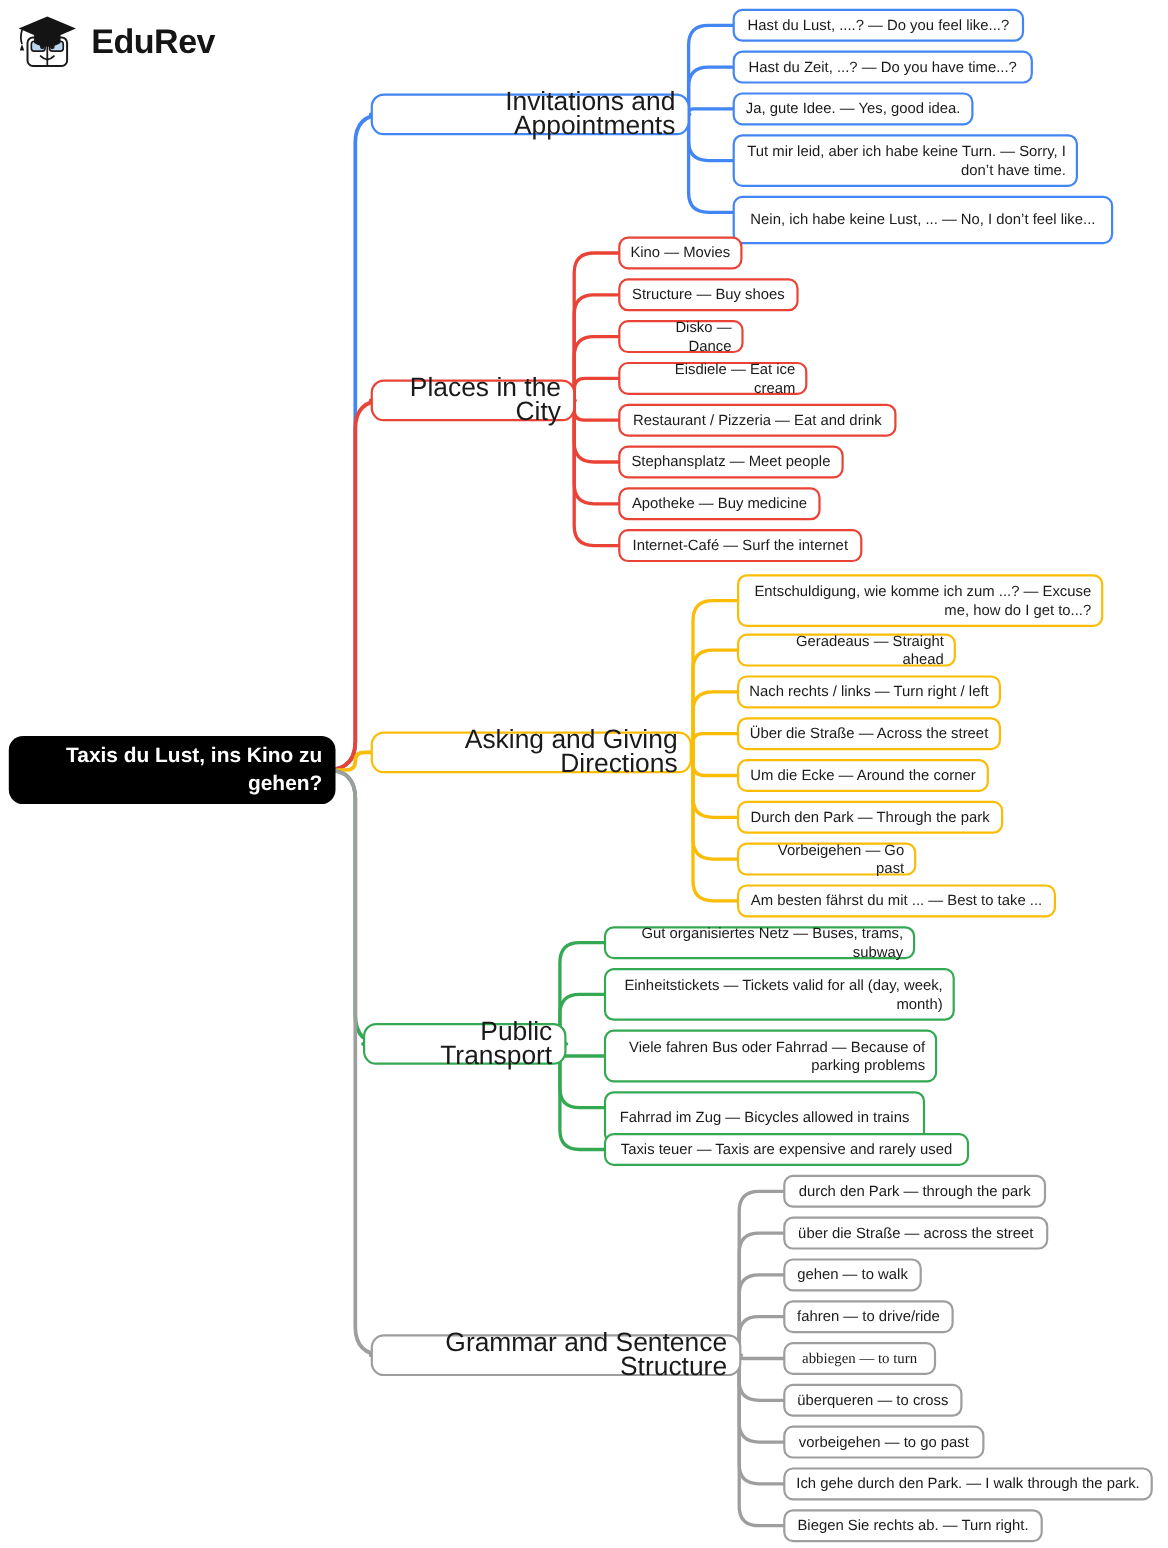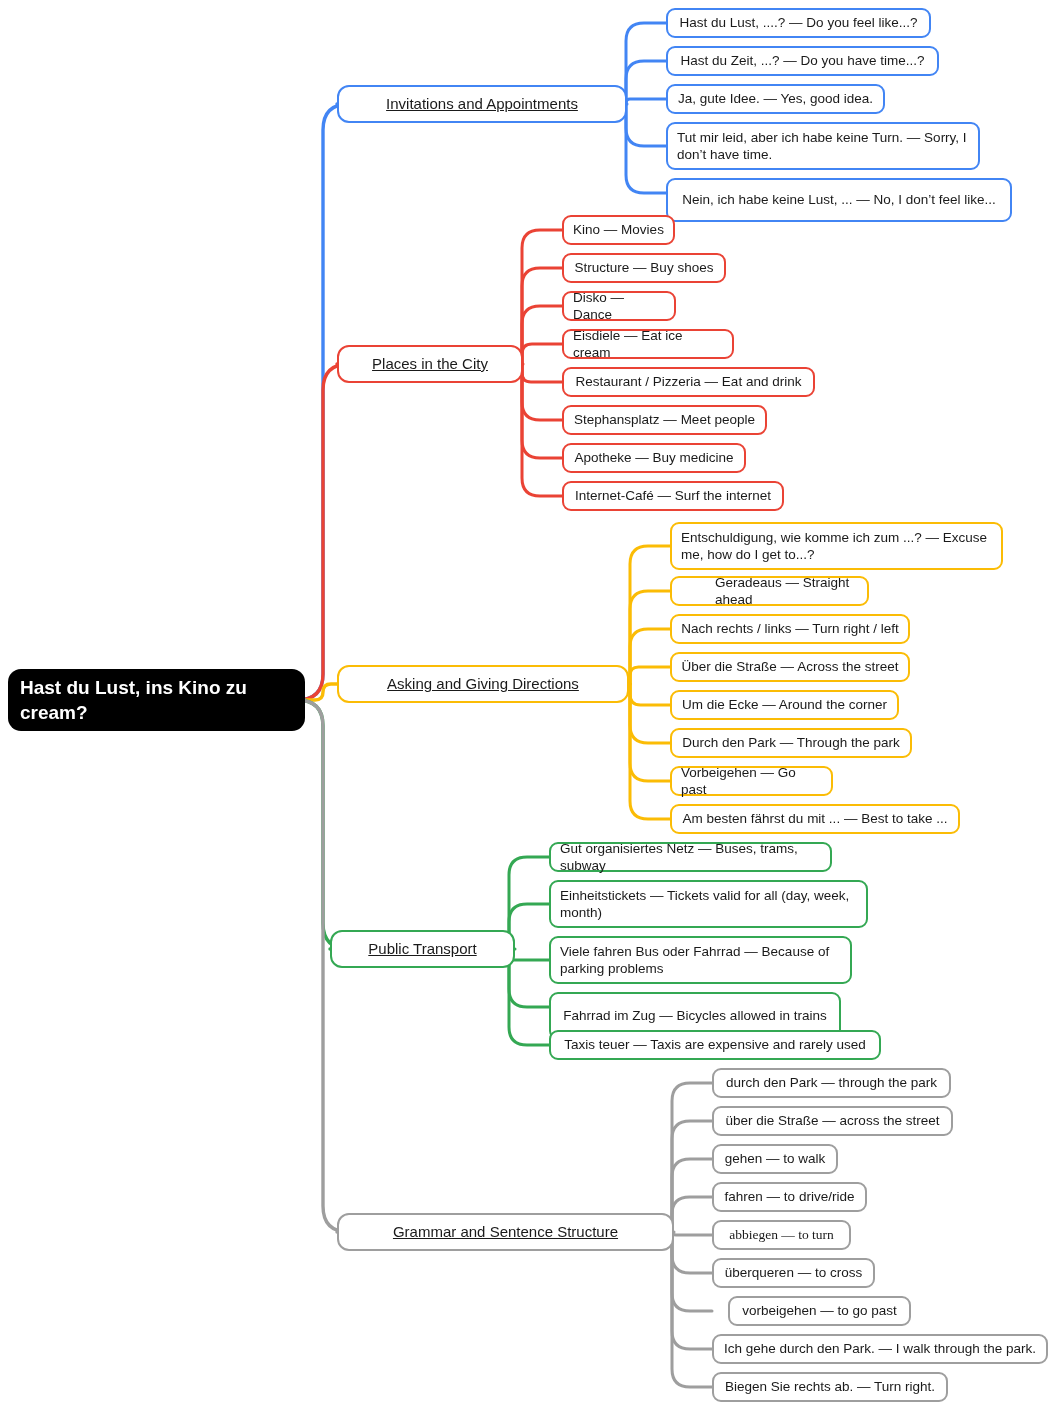--- a/index.html
+++ b/index.html
@@ -20,41 +20,66 @@
 
   
   #wires{position:absolute;left:0;top:0;width:1062px;height:1407px;pointer-events:none;}
   #wires path{fill:none;stroke-linecap:round;stroke-linejoin:round;}
 
   
   .node{
     position:absolute;box-sizing:border-box;
     background:#ffffff;border-style:solid;
     display:flex;align-items:center;justify-content:center;
-    text-align:left;color:#1a1a1a;
+    text-align:right;color:#1a1a1a;
   }
   .root{
     background:#000000;border:none;border-radius:13px;
     color:#ffffff;font-weight:bold;font-size:19px;line-height:25px;
     padding:8px 12px;
   }
   .branch{
     border-width:2.4px;border-radius:12px;
-    font-size:15px;line-height:22px;padding:5px 11px;text-decoration:underline;
+    font-size:24px;line-height:22px;padding:5px 11px;
   }
   .leaf{
     border-width:2px;border-radius:9px;
     font-size:13.5px;line-height:17.5px;padding:4px 9px;
   }
 </style>
 </head>
 <body>
 
 <div id="stage">
 
+  <div id="logo">
+    <div class="mark">
+      <svg width="62" height="62" viewBox="0 0 62 62" aria-hidden="true">
+
+        <rect x="13" y="26" width="36" height="26" rx="5" fill="#ffffff" stroke="#1a1a1a" stroke-width="1.8"></rect>
+
+        <rect x="16.5" y="29.5" width="12.5" height="9" rx="2.6" fill="#bcd6ef" stroke="#1a1a1a" stroke-width="1.5"></rect>
+        <rect x="33" y="29.5" width="12.5" height="9" rx="2.6" fill="#bcd6ef" stroke="#1a1a1a" stroke-width="1.5"></rect>
+
+        <line x1="31" y1="26" x2="31" y2="52" stroke="#1a1a1a" stroke-width="1.6"></line>
+
+        <circle cx="26.5" cy="34.5" r="2.2" fill="#1a1a1a"></circle>
+        <circle cx="35.5" cy="34.5" r="2.2" fill="#1a1a1a"></circle>
+
+        <path d="M25 43 q6 6 12 0" fill="none" stroke="#1a1a1a" stroke-width="1.7" stroke-linecap="round"></path>
+
+        <path d="M31 7 L57 18 L31 29 L5 18 Z" fill="#141414"></path>
+        <path d="M19 23 L19 31 q12 7 24 0 L43 23" fill="#141414"></path>
+
+        <path d="M8 19 q-2 8 0 13" fill="none" stroke="#141414" stroke-width="1.6"></path>
+        <path d="M8 32 l-2 6 h4 z" fill="#141414"></path>
+      </svg>
+    </div>
+    <div class="wordmark">EduRev</div>
+  </div>
 
   <svg id="wires">
       <path d="M 305 700
          L 297 700
          Q 323 700 323 674
          L 323 130
          Q 323 104 349 104
          L 337 104" stroke="#4285F4" stroke-width="3.4"></path>
       <path d="M 627 104 L 626 104" stroke="#4285F4" stroke-width="3"></path>
       <path d="M 626 104
@@ -220,21 +245,21 @@
       <path d="M 672 1232
             L 672 1331
             Q 672 1349 690 1349
             L 712 1349" stroke="#9E9E9E" stroke-width="3"></path>
       <path d="M 672 1232
             L 672 1369
             Q 672 1387 690 1387
             L 712 1387" stroke="#9E9E9E" stroke-width="3"></path>
     </svg>
 
-  <div class="node root" id="root-node" style="left: 8px; top: 669px; width: 297px; height: 62px;">Hast du Lust, ins Kino zu cream?</div>
+  <div class="node root" id="root-node" style="left: 8px; top: 669px; width: 297px; height: 62px;">Taxis du Lust, ins Kino zu gehen?</div>
 
   <div id="nodes">
       <div class="node branch" style="left: 337px; top: 85px; width: 290px; height: 38px; border-color: rgb(66, 133, 244);">Invitations and Appointments</div>
       <div class="node leaf" style="left: 666px; top: 8px; width: 265px; height: 30px; border-color: rgb(66, 133, 244);">Hast du Lust, ....? — Do you feel like...?</div>
       <div class="node leaf" style="left: 666px; top: 46px; width: 273px; height: 30px; border-color: rgb(66, 133, 244);">Hast du Zeit, ...? — Do you have time...?</div>
       <div class="node leaf" style="left: 666px; top: 84px; width: 219px; height: 30px; border-color: rgb(66, 133, 244);">Ja, gute Idee. — Yes, good idea.</div>
       <div class="node leaf" style="left: 666px; top: 122px; width: 314px; height: 48px; border-color: rgb(66, 133, 244);">Tut mir leid, aber ich habe keine Turn. — Sorry, I don’t have time.</div>
       <div class="node leaf" style="left: 666px; top: 178px; width: 346px; height: 44px; border-color: rgb(66, 133, 244);">Nein, ich habe keine Lust, ... — No, I don’t feel like...</div>
       <div class="node branch" style="left: 337px; top: 345px; width: 186px; height: 38px; border-color: rgb(234, 67, 53);">Places in the City</div>
       <div class="node leaf" style="left: 562px; top: 215px; width: 113px; height: 30px; border-color: rgb(234, 67, 53);">Kino — Movies</div>
@@ -260,18 +285,18 @@
       <div class="node leaf" style="left: 549px; top: 936px; width: 303px; height: 48px; border-color: rgb(52, 168, 83);">Viele fahren Bus oder Fahrrad — Because of parking problems</div>
       <div class="node leaf" style="left: 549px; top: 992px; width: 292px; height: 48px; border-color: rgb(52, 168, 83);">Fahrrad im Zug — Bicycles allowed in trains</div>
       <div class="node leaf" style="left: 549px; top: 1030px; width: 332px; height: 30px; border-color: rgb(52, 168, 83);">Taxis teuer — Taxis are expensive and rarely used</div>
       <div class="node branch" style="left: 337px; top: 1213px; width: 337px; height: 38px; border-color: rgb(158, 158, 158);">Grammar and Sentence Structure</div>
       <div class="node leaf" style="left: 712px; top: 1068px; width: 239px; height: 30px; border-color: rgb(158, 158, 158);">durch den Park — through the park</div>
       <div class="node leaf" style="left: 712px; top: 1106px; width: 241px; height: 30px; border-color: rgb(158, 158, 158);">über die Straße — across the street</div>
       <div class="node leaf" style="left: 712px; top: 1144px; width: 126px; height: 30px; border-color: rgb(158, 158, 158);">gehen — to walk</div>
       <div class="node leaf" style="left: 712px; top: 1182px; width: 155px; height: 30px; border-color: rgb(158, 158, 158);">fahren — to drive/ride</div>
       <div class="node leaf" style="left: 712px; top: 1220px; width: 139px; height: 30px; border-color: rgb(158, 158, 158); font-family: Liberation Serif, serif;">abbiegen — to turn</div>
       <div class="node leaf" style="left: 712px; top: 1258px; width: 163px; height: 30px; border-color: rgb(158, 158, 158);">überqueren — to cross</div>
-      <div class="node leaf" style="left: 712px; top: 1296px; width: 183px; height: 30px; border-color: rgb(158, 158, 158); margin-left: 16px;">vorbeigehen — to go past</div>
+      <div class="node leaf" style="left: 712px; top: 1296px; width: 183px; height: 30px; border-color: rgb(158, 158, 158);">vorbeigehen — to go past</div>
       <div class="node leaf" style="left: 712px; top: 1334px; width: 336px; height: 30px; border-color: rgb(158, 158, 158);">Ich gehe durch den Park. — I walk through the park.</div>
       <div class="node leaf" style="left: 712px; top: 1372px; width: 236px; height: 30px; border-color: rgb(158, 158, 158);">Biegen Sie rechts ab. — Turn right.</div>
     </div>
 
 </div>
 
 </body></html>

